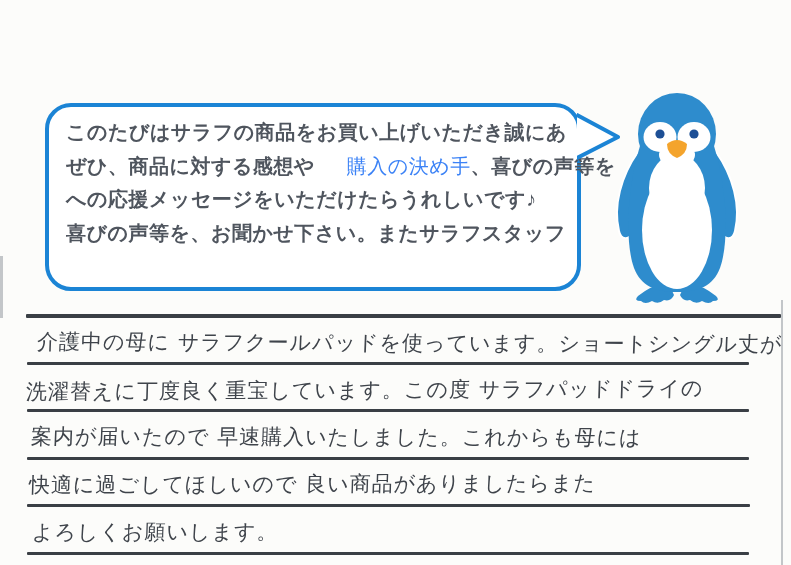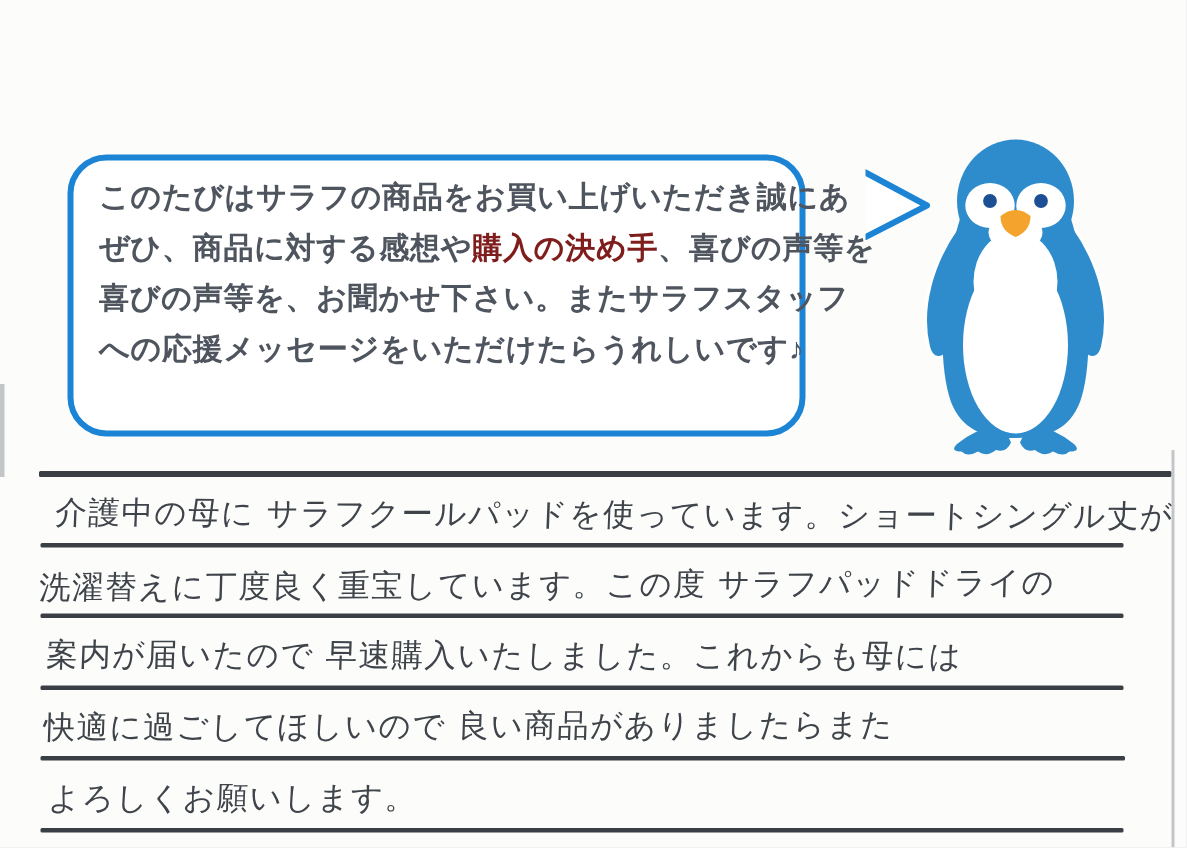--- a/index.html
+++ b/index.html
@@ -14,29 +14,29 @@
   .header {
     position:absolute; left:8px; top:9px; width:775px; height:76px;
     background:#2492cc; display:flex; align-items:center; justify-content:center;
   }
   .header-title {
     color:#ffffff; font-size:45px; font-weight:bold; letter-spacing:2px;
     white-space:nowrap; transform:scaleY(1.04);
   }
   
   .bubble {
-    position:absolute; left:45px; top:103px; width:492px; height:188px;
+    position:absolute; left:45px; top:103px; width:536px; height:188px;
     background:#ffffff; border:4px solid #1b84d5; border-radius:26px;
     padding:9px 14px 0 17px;
   }
   .bline {
     font-size:20px; line-height:33.5px; font-weight:600; color:#4f555e;
     white-space:nowrap; letter-spacing:0.5px;
   }
-  .hl { color:#7f1d1d; font-weight:700; }
+  .hl { color:#3b82f6; font-weight:400;margin-left:32px; }
   .tail { position:absolute; left:577px; top:112px; width:46px; height:48px; }
   
   .penguin { position:absolute; left:608px; top:88px; width:138px; height:218px; }
   
   .ruled-line { position:absolute; background:#3a3f45; border-radius:1px; height:3px; }
   .hw {
     position:absolute; font-size:21px; color:#3f444b; white-space:nowrap;
     letter-spacing:1px; font-family:"DejaVu Sans",sans-serif;
   }
   
@@ -44,22 +44,22 @@
 </style>
 </head>
 <body>
 
 <div class="page">
 
 
   <div class="bubble">
     <div class="bline">このたびはサラフの商品をお買い上げいただき誠にあ</div>
     <div class="bline"><span>ぜひ、商品に対する感想や</span><span class="hl">購入の決め手</span><span>、喜びの声等を</span></div>
+    <div class="bline">への応援メッセージをいただけたらうれしいです♪</div>
     <div class="bline">喜びの声等を、お聞かせ下さい。またサラフスタッフ</div>
-    <div class="bline">への応援メッセージをいただけたらうれしいです♪</div>
   </div>
 
   <svg class="tail" viewBox="0 0 46 48">
     <polygon points="0,3 41,25 0,46" fill="#ffffff"></polygon>
     <path d="M0,3 L41,25 L0,46" fill="none" stroke="#1b84d5" stroke-width="4" stroke-linejoin="round" stroke-linecap="round"></path>
   </svg>
 
   <svg class="penguin" viewBox="0 0 138 218">
 
     <path d="M30,64 C13,88 5,118 11,143 C13,152 21,153 25,144 C31,121 34,96 40,71 Z" fill="#2e8ccd" stroke="#ffffff" stroke-width="2"></path>

